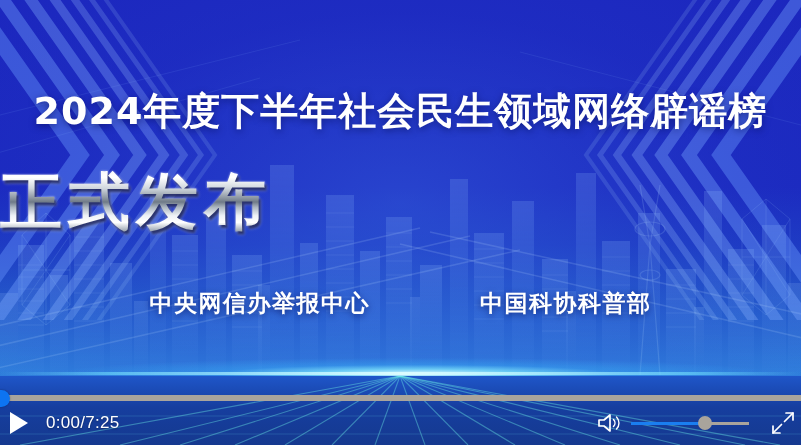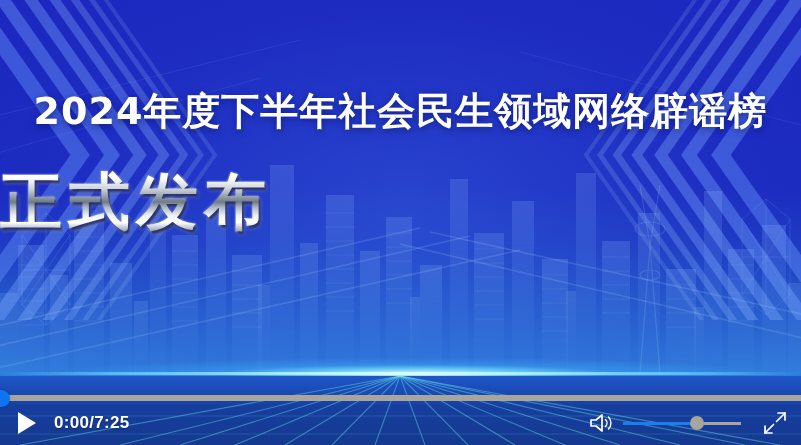--- a/index.html
+++ b/index.html
@@ -229,23 +229,22 @@
   }
 
   .ctrl-row {
     position: absolute;
     left: 0;
     right: 0;
     top: 11px;
     height: 44px;
     display: flex;
     align-items: center;
-    padding: 0 14px;
+    padding: 0 6px;
     box-sizing: border-box;
-    font-weight: bold;
   }
 
   .play-btn {
     width: 26px;
     height: 26px;
     display: flex;
     align-items: center;
     justify-content: center;
     cursor: pointer;
     margin-right: 14px;
@@ -487,20 +486,24 @@
         <path d="M-20,158 L260,78"></path>
         <path d="M820,130 L520,52"></path>
       </g>
     </svg>
 
     <div class="poster-text">
       <div class="main-title">2024年度下半年社会民生领域网络辟谣榜</div>
 
       <div class="sub-title">正式发布</div>
 
+      <div class="org-row">
+        <span class="org-name">中央网信办举报中心</span>
+        <span class="org-name">中国科协科普部</span>
+      </div>
     </div>
   </div>
 
   <div class="controls">
 
     <div class="progress-track">
       <div class="progress-fill" style="width: 0%;"></div>
       <div class="progress-handle" style="left: 0%;"></div>
     </div>
 

